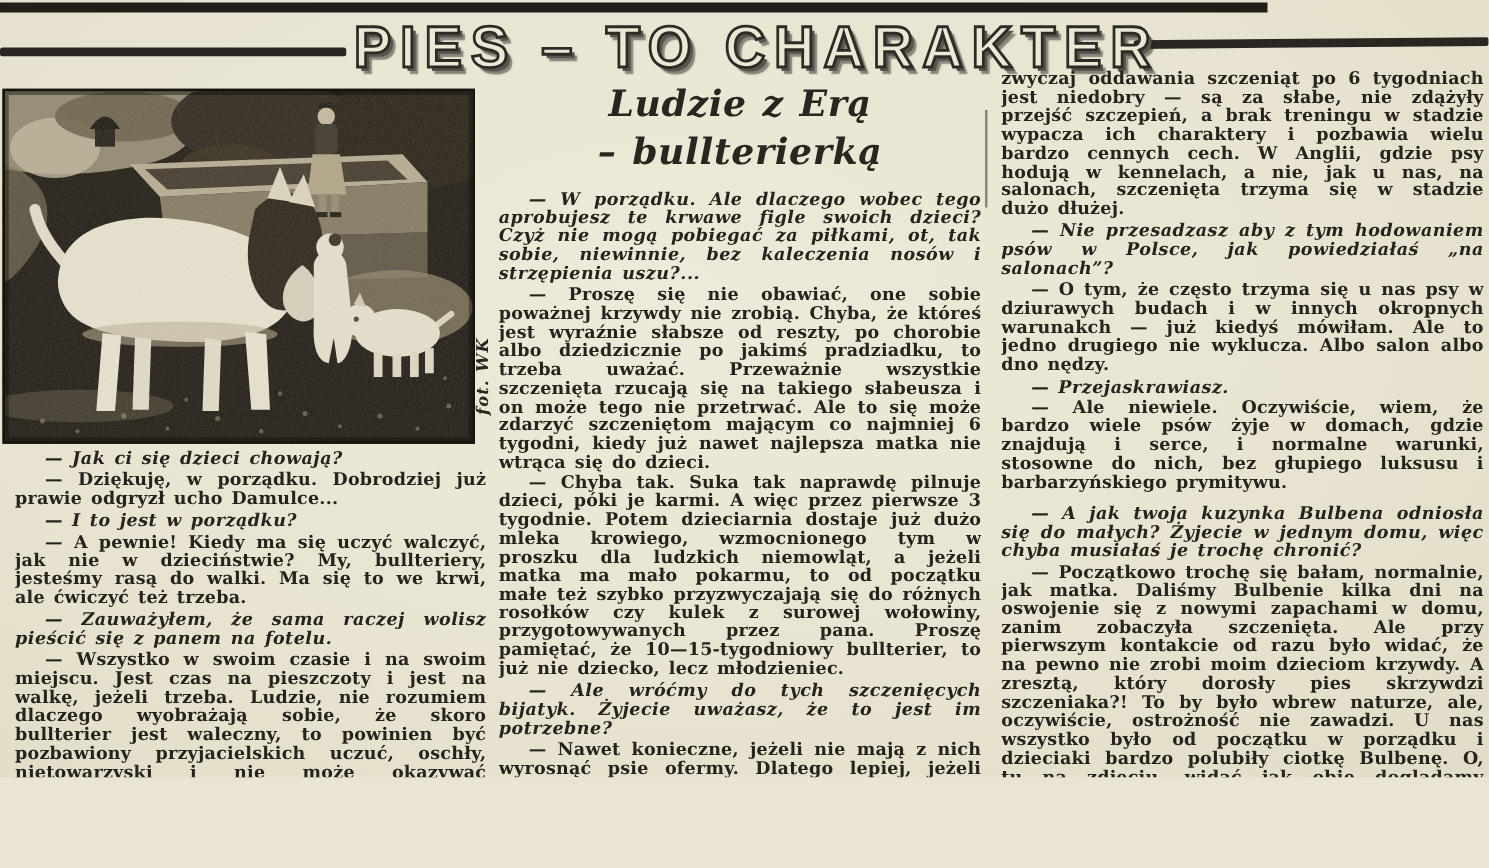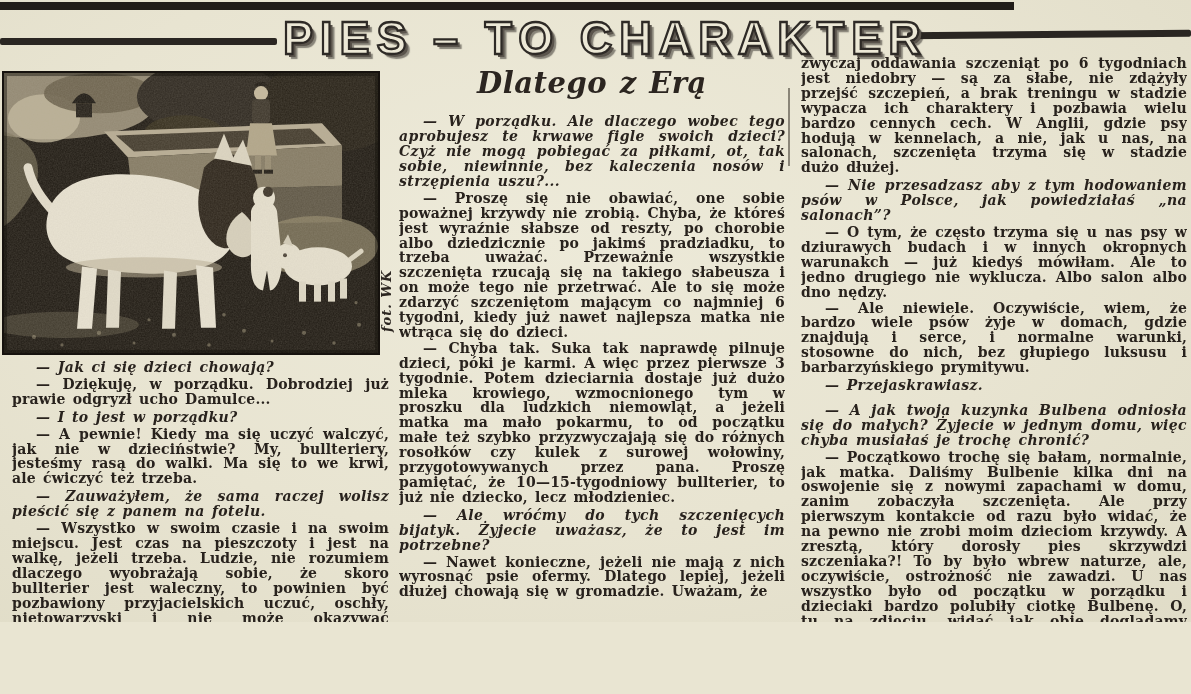--- a/index.html
+++ b/index.html
@@ -179,37 +179,38 @@
       <p class="para a">— Dziękuję, w porządku. Dobrodziej już prawie odgryzł ucho Damulce...</p>
       <p class="para q">— I to jest w porządku?</p>
       <p class="para a">— A pewnie! Kiedy ma się uczyć walczyć, jak nie w dzieciństwie? My, bullteriery, jesteśmy rasą do walki. Ma się to we krwi, ale ćwiczyć też trzeba.</p>
       <p class="para q">— Zauważyłem, że sama raczej wolisz pieścić się z panem na fotelu.</p>
       <p class="para a">— Wszystko w swoim czasie i na swoim miejscu. Jest czas na pieszczoty i jest na walkę, jeżeli trzeba. Ludzie, nie rozumiem dlaczego wyobrażają sobie, że skoro bullterier jest waleczny, to powinien być pozbawiony przyjacielskich uczuć, oschły, nietowarzyski i nie może okazywać sentymentów. Kompletne nieporozumienie...</p>
       <p class="para q">— No więc, powiedzmy, jesteś trochę sentymentalna.</p>
     </div>
 
   <div class="article-col col-middle">
     <div class="subtitle">
-      <div>Dlatego z Erą</div>
+      <div>Ludzie z Erą</div>
+      <div>– bullterierką</div>
     </div>
     <div>
         <p class="para q">— W porządku. Ale dlaczego wobec tego aprobujesz te krwawe figle swoich dzieci? Czyż nie mogą pobiegać za piłkami, ot, tak sobie, niewinnie, bez kaleczenia nosów i strzępienia uszu?...</p>
         <p class="para a">— Proszę się nie obawiać, one sobie poważnej krzywdy nie zrobią. Chyba, że któreś jest wyraźnie słabsze od reszty, po chorobie albo dziedzicznie po jakimś pradziadku, to trzeba uważać. Przeważnie wszystkie szczenięta rzucają się na takiego słabeusza i on może tego nie przetrwać. Ale to się może zdarzyć szczeniętom mającym co najmniej 6 tygodni, kiedy już nawet najlepsza matka nie wtrąca się do dzieci.</p>
         <p class="para a">— Chyba tak. Suka tak naprawdę pilnuje dzieci, póki je karmi. A więc przez pierwsze 3 tygodnie. Potem dzieciarnia dostaje już dużo mleka krowiego, wzmocnionego tym w proszku dla ludzkich niemowląt, a jeżeli matka ma mało pokarmu, to od początku małe też szybko przyzwyczajają się do różnych rosołków czy kulek z surowej wołowiny, przygotowywanych przez pana. Proszę pamiętać, że 10—15-tygodniowy bullterier, to już nie dziecko, lecz młodzieniec.</p>
         <p class="para q">— Ale wróćmy do tych szczenięcych bijatyk. Żyjecie uważasz, że to jest im potrzebne?</p>
         <p class="para a">— Nawet konieczne, jeżeli nie mają z nich wyrosnąć psie ofermy. Dlatego lepiej, jeżeli dłużej chowają się w gromadzie. Uważam, że</p>
       </div>
   </div>
 
   <div class="article-col col-right">
       <p class="para a cont">zwyczaj oddawania szczeniąt po 6 tygodniach jest niedobry — są za słabe, nie zdążyły przejść szczepień, a brak treningu w stadzie wypacza ich charaktery i pozbawia wielu bardzo cennych cech. W Anglii, gdzie psy hodują w kennelach, a nie, jak u nas, na salonach, szczenięta trzyma się w stadzie dużo dłużej.</p>
       <p class="para q">— Nie przesadzasz aby z tym hodowaniem psów w Polsce, jak powiedziałaś „na salonach”?</p>
       <p class="para a">— O tym, że często trzyma się u nas psy w dziurawych budach i w innych okropnych warunakch — już kiedyś mówiłam. Ale to jedno drugiego nie wyklucza. Albo salon albo dno nędzy.</p>
+      <p class="para q">— Przejaskrawiasz.</p>
       <p class="para a">— Ale niewiele. Oczywiście, wiem, że bardzo wiele psów żyje w domach, gdzie znajdują i serce, i normalne warunki, stosowne do nich, bez głupiego luksusu i barbarzyńskiego prymitywu.</p>
-      <p class="para q">— Przejaskrawiasz.</p>
       <p class="para q gap">— A jak twoja kuzynka Bulbena odniosła się do małych? Żyjecie w jednym domu, więc chyba musiałaś je trochę chronić?</p>
       <p class="para a">— Początkowo trochę się bałam, normalnie, jak matka. Daliśmy Bulbenie kilka dni na oswojenie się z nowymi zapachami w domu, zanim zobaczyła szczenięta. Ale przy pierwszym kontakcie od razu było widać, że na pewno nie zrobi moim dzieciom krzywdy. A zresztą, który dorosły pies skrzywdzi szczeniaka?! To by było wbrew naturze, ale, oczywiście, ostrożność nie zawadzi. U nas wszystko było od początku w porządku i dzieciaki bardzo polubiły ciotkę Bulbenę. O, tu na zdjęciu, widać jak obie doglądamy maluchów. Wszystkim życzę takiego dzieciństwa. No i żeby żadnym szczeniakom nie obcinano ogonów ani uszu! (k)</p>
     </div>
 
   <div class="page-number">14</div>
   <div class="bottom-rule"></div>
 
 </div>
 
 </body></html>

